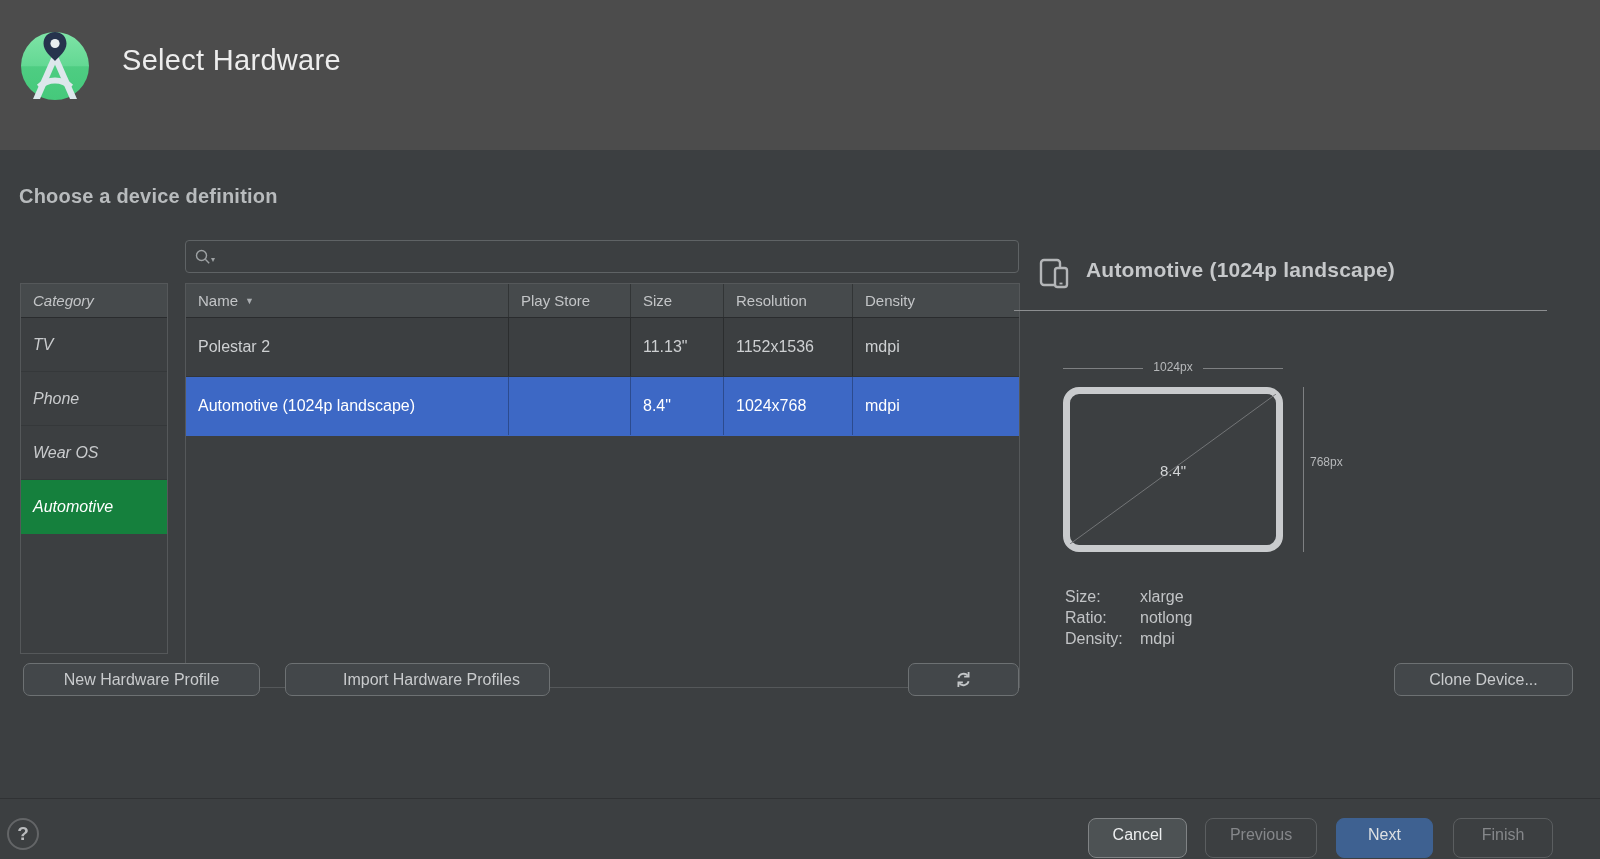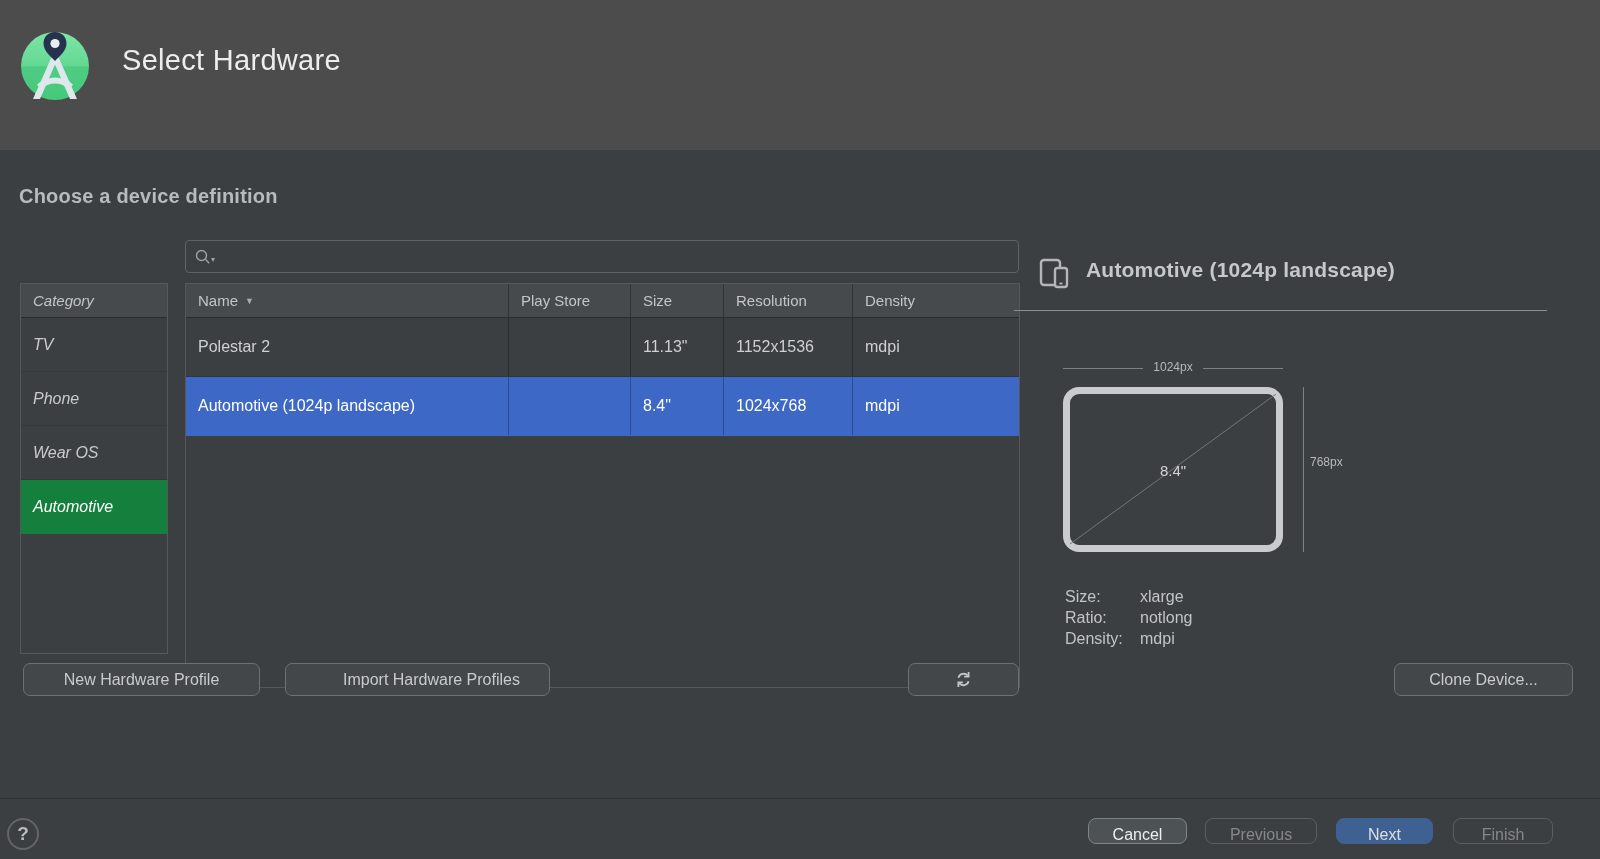--- a/index.html
+++ b/index.html
@@ -73,21 +73,21 @@
   .meas-v-label{left:1310px;top:455px;font-size:12px;color:#b6b8ba;}
 
   .specs{left:1065px;top:586px;font-size:16px;color:#c2c4c6;}
   .spec-row{display:flex;height:21px;line-height:21px;}
   .spec-label{width:75px;}
 
   
   .footer-divider{left:0;top:798px;width:1600px;height:1px;background:#303234;}
   .help-btn{left:7px;top:818px;width:32px;height:32px;border:2px solid #636567;border-radius:50%;
     box-sizing:border-box;color:#b9bbbd;font-size:19px;font-weight:bold;text-align:center;line-height:28px;}
-  .fbtn{box-sizing:border-box;height:26px;line-height:32px;text-align:center;border-radius:8px;font-size:16px;cursor:default;}
+  .fbtn{box-sizing:border-box;height:40px;line-height:32px;text-align:center;border-radius:8px;font-size:16px;cursor:default;}
   .fbtn-cancel{left:1088px;top:818px;width:99px;background:#4d5254;border:1px solid #808385;color:#eceeef;}
   .fbtn-previous{left:1205px;top:818px;width:112px;background:transparent;border:1px solid #5b5e60;color:#85878a;}
   .fbtn-next{left:1336px;top:818px;width:97px;background:#3e6191;border:1px solid #3e6191;color:#dde0e2;}
   .fbtn-finish{left:1453px;top:818px;width:100px;background:transparent;border:1px solid #5b5e60;color:#85878a;}
 </style>
 </head>
 <body>
 
 <div class="abs titlebar">
   <div class="abs app-logo">

